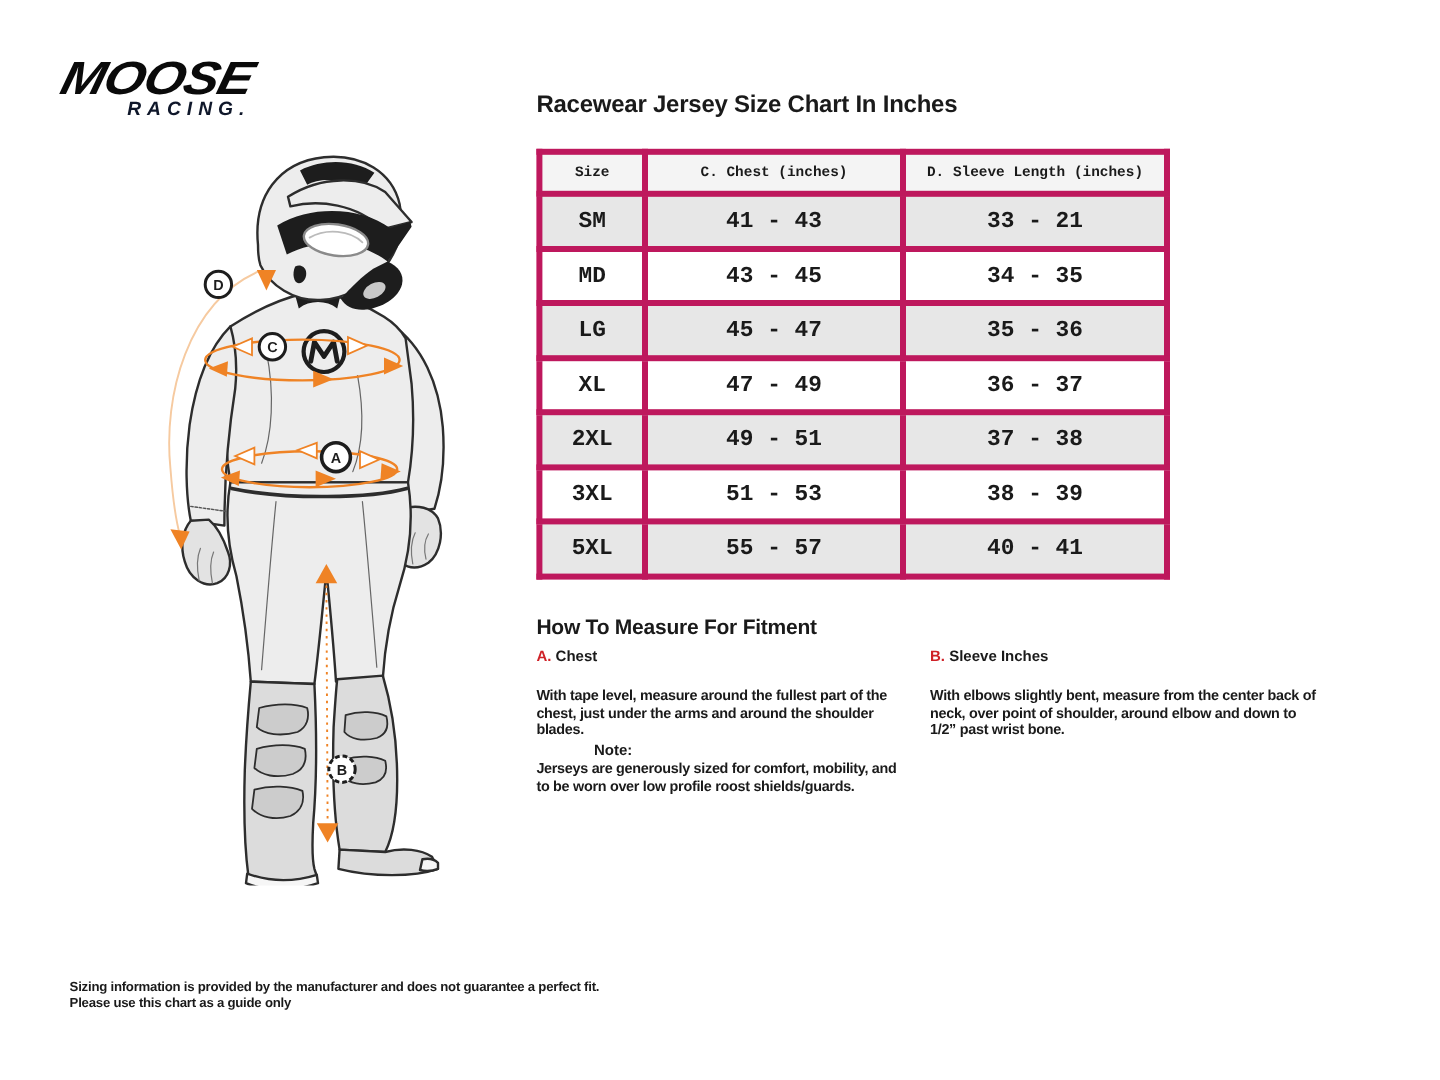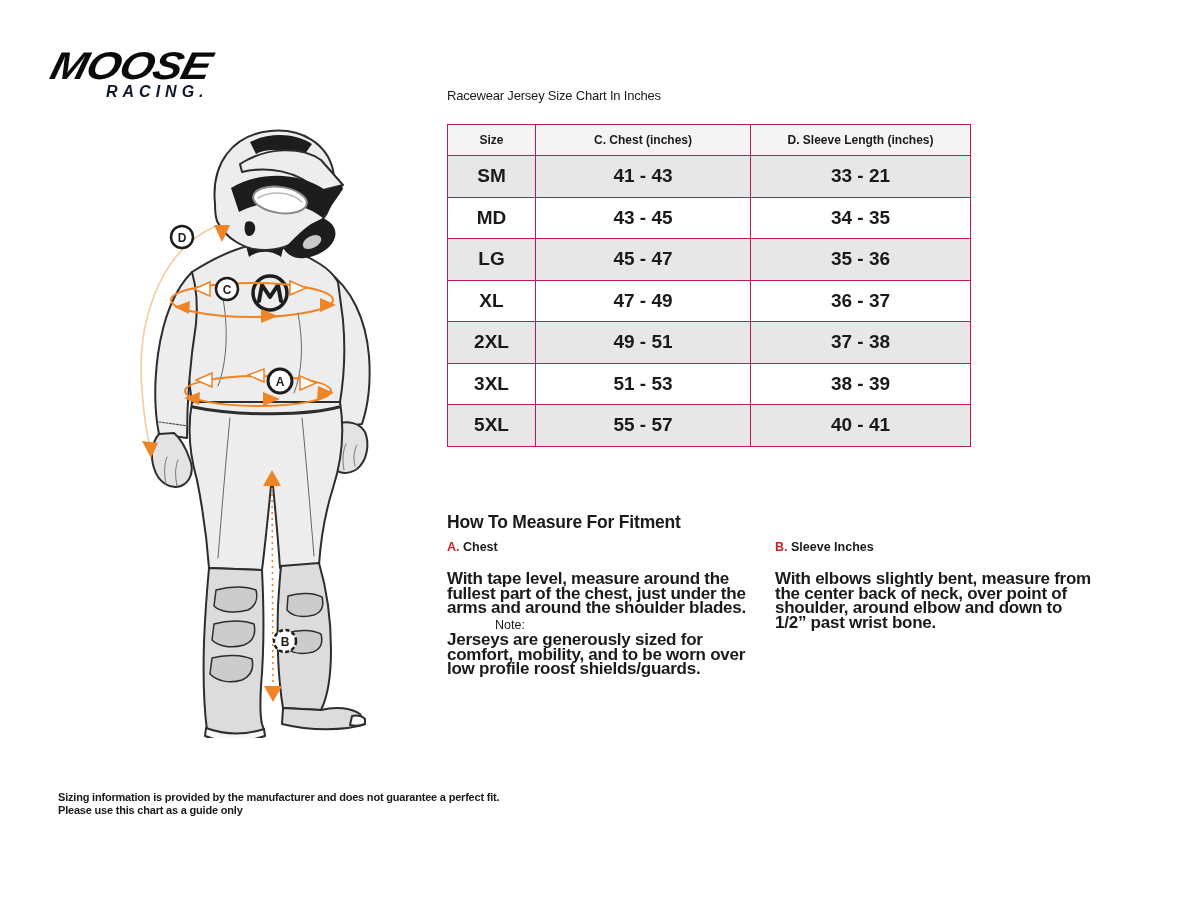--- a/index.html
+++ b/index.html
@@ -8,48 +8,48 @@
 
   
   .logo{position:absolute;left:56px;top:48px;width:200px;}
   .logo-moose{font-style:italic;font-weight:900;font-size:44px;line-height:40px;
               letter-spacing:-1px;transform:skewX(-14deg) scaleY(.88);transform-origin:left top;
               color:#0a0a0a;white-space:nowrap;}
   .logo-racing{font-style:italic;font-weight:900;font-size:16px;letter-spacing:5px;
                margin:-5px 0 0 50px;color:#0f172a;white-space:nowrap;}
 
   
-  .chart-title{position:absolute;left:447px;top:88px;font-size:13px;font-weight:normal;
+  .chart-title{position:absolute;left:447px;top:76px;font-size:20px;font-weight:bold;
                letter-spacing:-.2px;}
 
   
   .size-table{position:absolute;left:447px;top:124px;width:523px;border-collapse:collapse;
               table-layout:fixed;text-align:center;}
-  .size-table th,.size-table td{border:1px solid #be185d;font-weight:bold;padding:0;}
+  .size-table th,.size-table td{border:5px solid #be185d;font-weight:bold;padding:0;font-family:Liberation Mono, monospace;}
   .size-table th{height:30px;background:#f4f4f4;font-size:12px;}
   .size-table td{height:40.5px;font-size:19px;}
   .size-table col.c1{width:88px;} .size-table col.c2{width:215px;} .size-table col.c3{width:220px;}
   .size-table tbody tr:nth-child(odd){background:#e7e7e7;}
   .size-table tbody tr:nth-child(even){background:#ffffff;}
 
   
   .measure-heading{position:absolute;left:447px;top:512px;font-size:17.5px;font-weight:bold;
                    letter-spacing:-.2px;}
   .measure-block{position:absolute;top:540px;}
   .block-a{left:447px;width:302px;}
   .block-b{left:775px;width:322px;}
   .measure-title{font-size:12.5px;font-weight:bold;margin-bottom:18px;}
   .letter-red{color:#cf2127;}
-  .measure-body,.note-body{font-size:17px;font-weight:bold;letter-spacing:-.25px;
+  .measure-body,.note-body{font-size:12px;font-weight:bold;letter-spacing:-.25px;
                            line-height:14.5px;margin:0;}
   .note{position:absolute;left:447px;top:618px;width:308px;}
-  .note-label{font-size:12.5px;font-weight:normal;margin-bottom:1px;padding-left:48px;}
-
-  
-  .footer{position:absolute;left:58px;top:791px;font-size:11px;font-weight:bold;
+  .note-label{font-size:12.5px;font-weight:bold;margin-bottom:1px;padding-left:48px;}
+
+  
+  .footer{position:absolute;left:58px;top:817px;font-size:11px;font-weight:bold;
           line-height:13px;letter-spacing:-.2px;}
 
   
   .rider{position:absolute;left:130px;top:118px;}
   .diagram-letter{font-family:"Liberation Sans",sans-serif;font-size:12px;font-weight:bold;}
 </style>
 </head>
 <body>
 
 <div class="canvas">

